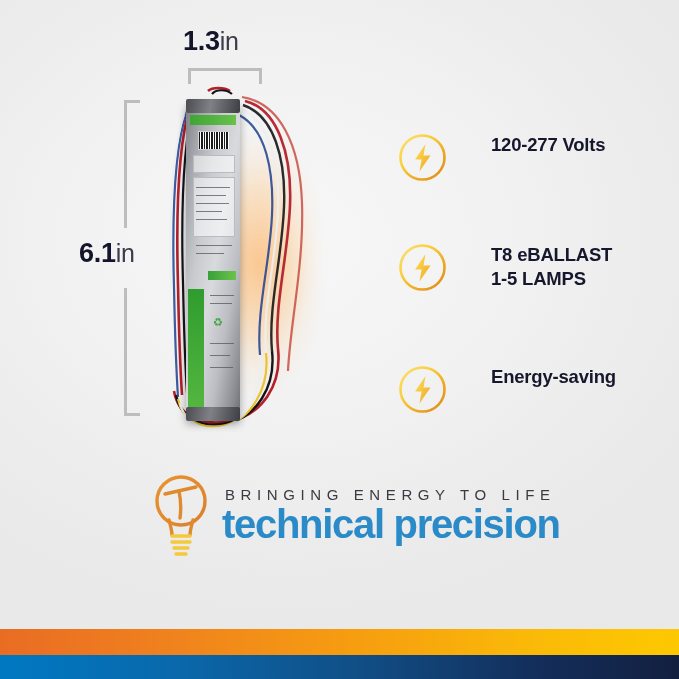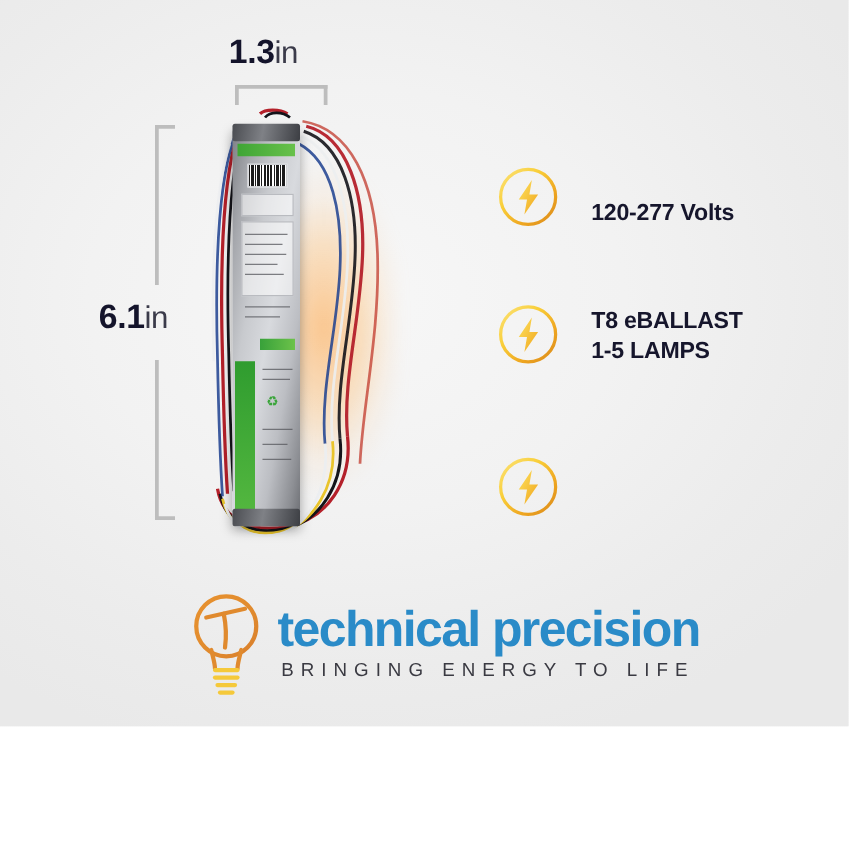--- a/index.html
+++ b/index.html
@@ -10,21 +10,21 @@
   body {
     width: 679px;
     height: 679px;
     overflow: hidden;
     font-family: "Liberation Sans", sans-serif;
   }
 
   #infographic {
     position: relative;
     width: 679px;
-    height: 581px;
+    height: 679px;
     background: #f0f0f0;
     overflow: hidden;
   }
 
   
   .bg-sheen {
     position: absolute;
     left: 0; top: 0;
     width: 679px; height: 630px;
     background: radial-gradient(ellipse 70% 60% at 42% 38%,
@@ -178,22 +178,23 @@
   
   #features {
     position: absolute;
     left: 398px;
     top: 133px;
     width: 250px;
   }
   .feature-row {
     position: absolute;
     display: flex;
-    align-items: flex-end;
+    align-items: flex-start;
     left: 0;
+    gap: 18px;
   }
   #feature-0 { top: 0px; }
   #feature-1 { top: 110px; }
   #feature-2 { top: 232px; }
 
   .bolt-badge {
     position: relative;
     width: 49px;
     height: 49px;
     flex: 0 0 49px;
@@ -388,20 +389,21 @@
             </linearGradient>
             <linearGradient id="boltgrad2" x1="0" y1="0" x2="1" y2="1">
               <stop offset="0%" stop-color="#fde35f"></stop>
               <stop offset="100%" stop-color="#f0a41c"></stop>
             </linearGradient>
           </defs>
           <circle cx="24.5" cy="24.5" r="22" fill="none" stroke="url(#ringgrad2)" stroke-width="2.6"></circle>
           <path d="M27.5 11 L17 26.5 h6.6 L21.5 38.5 L32.5 22.5 h-7 z" fill="url(#boltgrad2)"></path>
         </svg>
       </div>
+      <div class="feature-text">Energy-saving</div>
     </div>
 
   </div>
 
   <div id="logo">
     <div id="bulb-icon">
       <svg width="68" height="88" viewBox="0 0 68 88">
         <defs>
           <linearGradient id="bulbgrad" x1="0" y1="0" x2="1" y2="1">
             <stop offset="0%" stop-color="#e8922f"></stop>
@@ -417,21 +419,21 @@
         <path d="M25 65 h18" fill="none" stroke="#f5c93a" stroke-width="3.4" stroke-linecap="round"></path>
         <path d="M25 71 h18" fill="none" stroke="#f5c93a" stroke-width="3.4" stroke-linecap="round"></path>
         <path d="M27 77 h14" fill="none" stroke="#f5c93a" stroke-width="3.4" stroke-linecap="round"></path>
         <path d="M29 83 h10" fill="none" stroke="#f5c93a" stroke-width="3.4" stroke-linecap="round"></path>
 
         <path d="M18 23 L49 16" fill="none" stroke="#e08a2e" stroke-width="3.4" stroke-linecap="round"></path>
         <path d="M32 20 C34 30 34 40 33 47" fill="none" stroke="#e08a2e" stroke-width="3.4" stroke-linecap="round"></path>
       </svg>
     </div>
     <div id="logo-text">
+      <div id="logo-tagline">BRINGING ENERGY TO LIFE</div>
       <div id="logo-wordmark">technical precision</div>
-      <div id="logo-tagline">BRINGING ENERGY TO LIFE</div>
     </div>
   </div>
 
   <div id="bar-orange"></div>
   <div id="bar-blue"></div>
 
 </div>
 
 </body></html>

